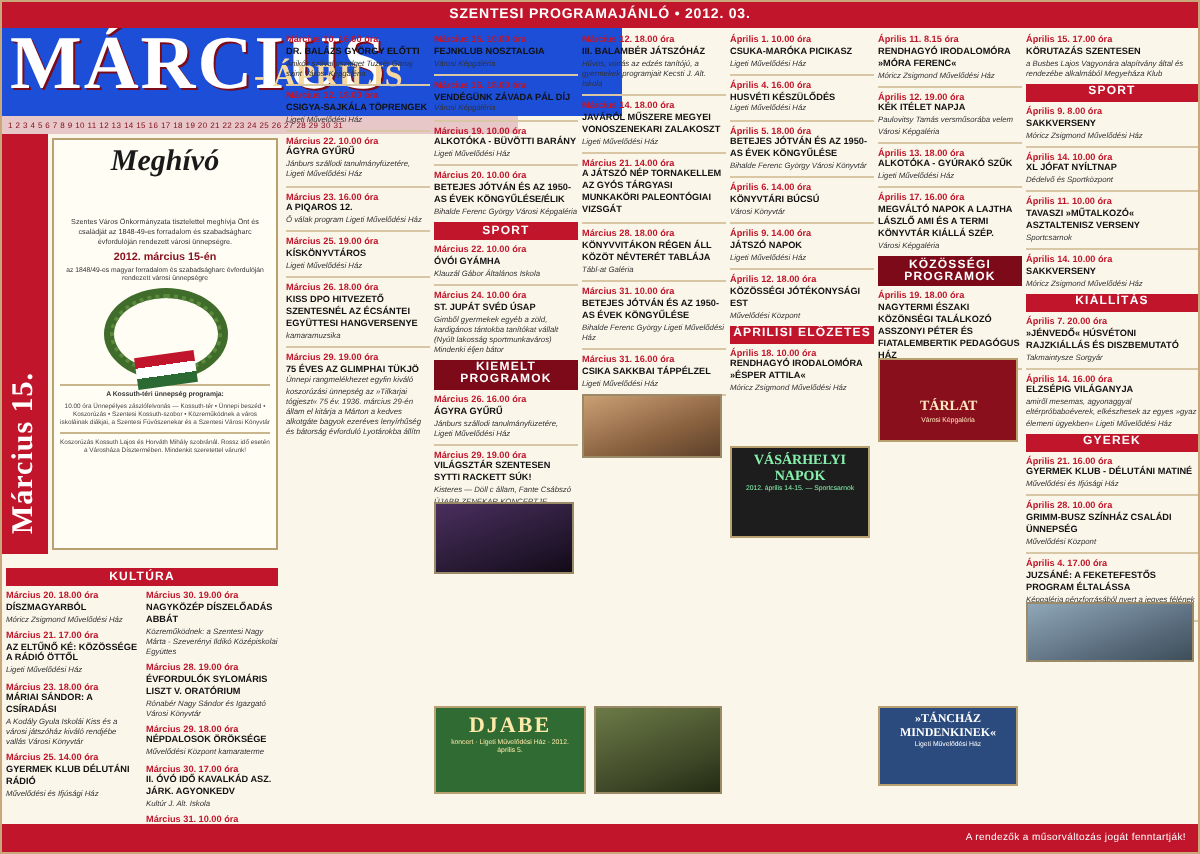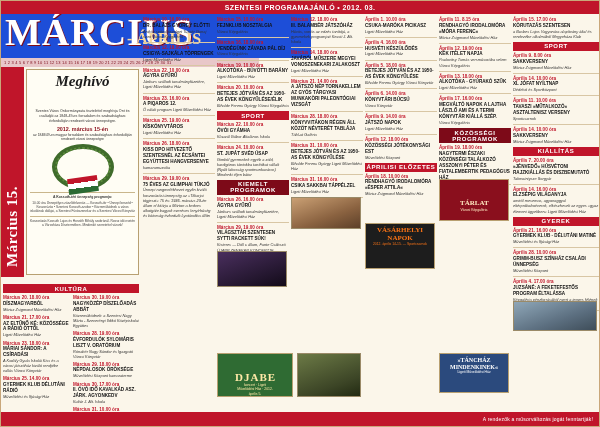--- a/index.html
+++ b/index.html
@@ -143,21 +143,21 @@
   #col5 { left: 364px; top: 16px; width: 72px; }
   #col6 { left: 438px; top: 16px; width: 72px; }
   #col7 { left: 512px; top: 16px; width: 86px; }
   .colbox { position: absolute; }
   
   .adbox {
     border: 1px solid #b8a071; background: #f3e7cd;
     position: relative; overflow: hidden;
   }
   .ad-green { background: #2f6b33; color: #ffe9a8; }
-  .ad-dark { background: #1d1d1d; color: #f97316; }
+  .ad-dark { background: #1d1d1d; color: #86efac; }
   .ad-red { background: #8a0f1d; color: #ffe9c0; }
   .ad-blue { background: #2b4a7d; color: #ffffff; }
   .ad-title {
     font-family: "Liberation Serif", serif; font-weight: bold;
     text-align: center; font-size: 7px; line-height: 1.1;
   }
   .ad-sub { font-size: 3.4px; text-align: center; line-height: 1.25; }
   .photo {
     background: linear-gradient(160deg,#8fa7b8,#5c6f80 60%,#3e4d59);
     border: 1px solid #9a8a68;
@@ -559,21 +559,21 @@
   <div class="adbox ad-dark" style="left:364px; top:222px; width:70px; height:46px; position:absolute; padding:3px;">
     <div class="ad-title">VÁSÁRHELYI NAPOK</div>
     <div class="ad-sub">2012. április 14-15. — Sportcsarnok</div>
   </div>
 
   <div class="adbox ad-red" style="left:438px; top:178px; width:70px; height:36px; position:absolute; padding:20px;">
     <div class="ad-title">TÁRLAT</div>
     <div class="ad-sub">Városi Képgaléria</div>
   </div>
 
-  <div class="adbox ad-green" style="left:216px; top:352px; width:76px; height:44px; position:absolute; padding:17px;">
+  <div class="adbox ad-green" style="left:216px; top:352px; width:76px; height:44px; position:absolute; padding:3px;">
     <div class="ad-title" style="font-size:11px; letter-spacing:1px;">DJABE</div>
     <div class="ad-sub">koncert · Ligeti Művelődési Ház · 2012. április 5.</div>
   </div>
 
   <div class="adbox photo band" style="left:296px; top:352px; width:64px; height:44px; position:absolute;"></div>
 
   <div class="adbox ad-blue" style="left:438px; top:352px; width:70px; height:40px; position:absolute; padding:3px;">
     <div class="ad-title" style="font-size:6px;">»TÁNCHÁZ MINDENKINEK«</div>
     <div class="ad-sub">Ligeti Művelődési Ház</div>
   </div>

